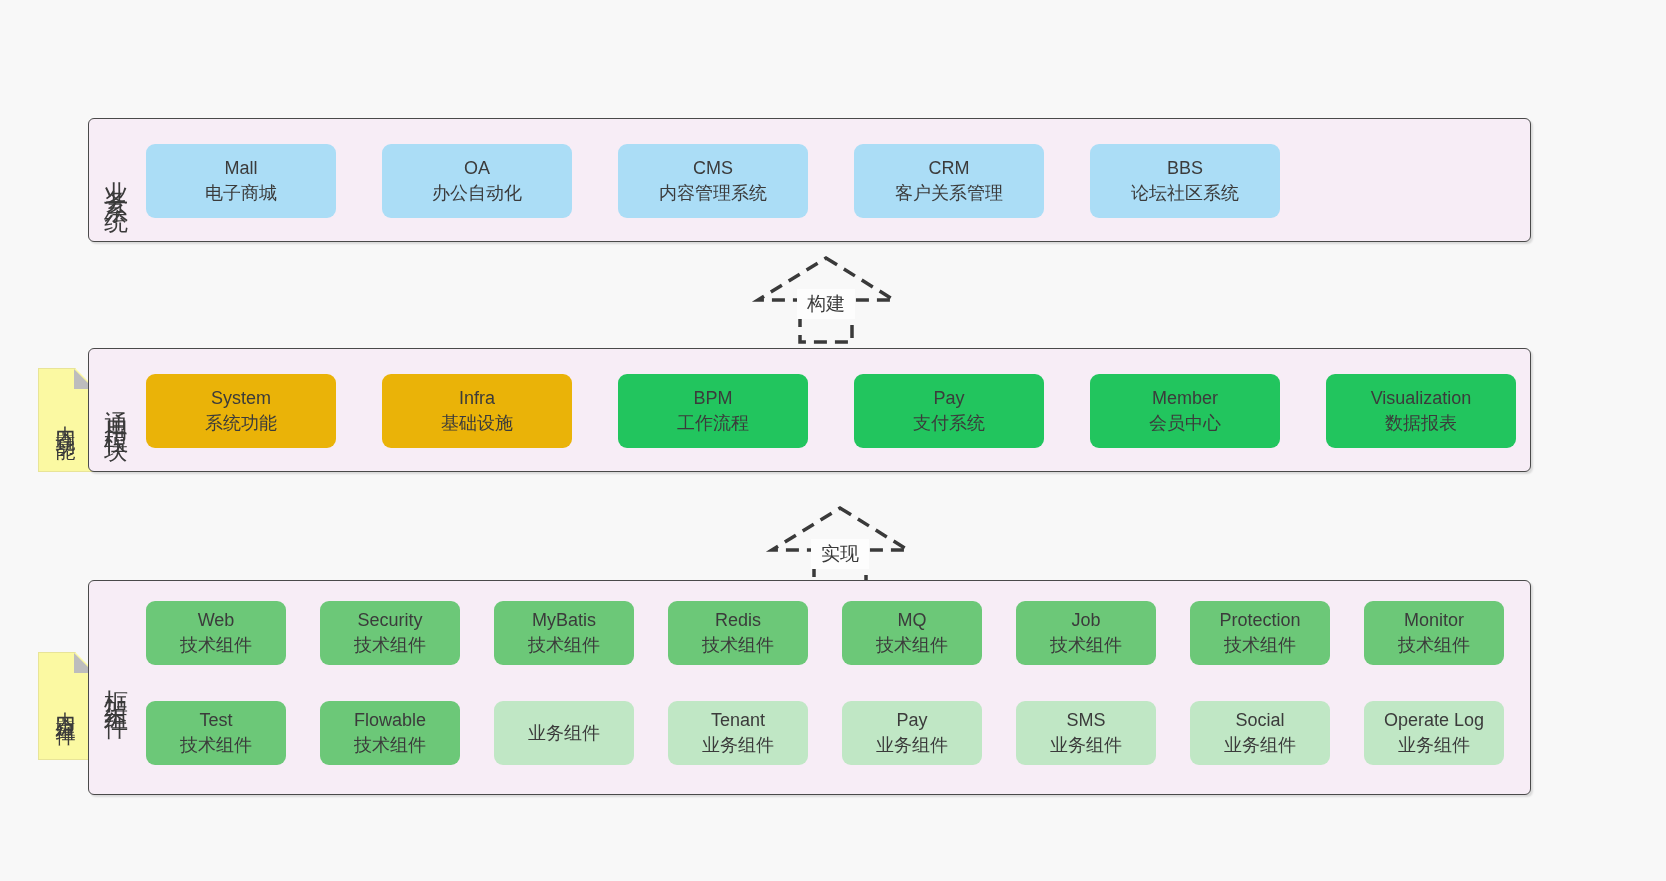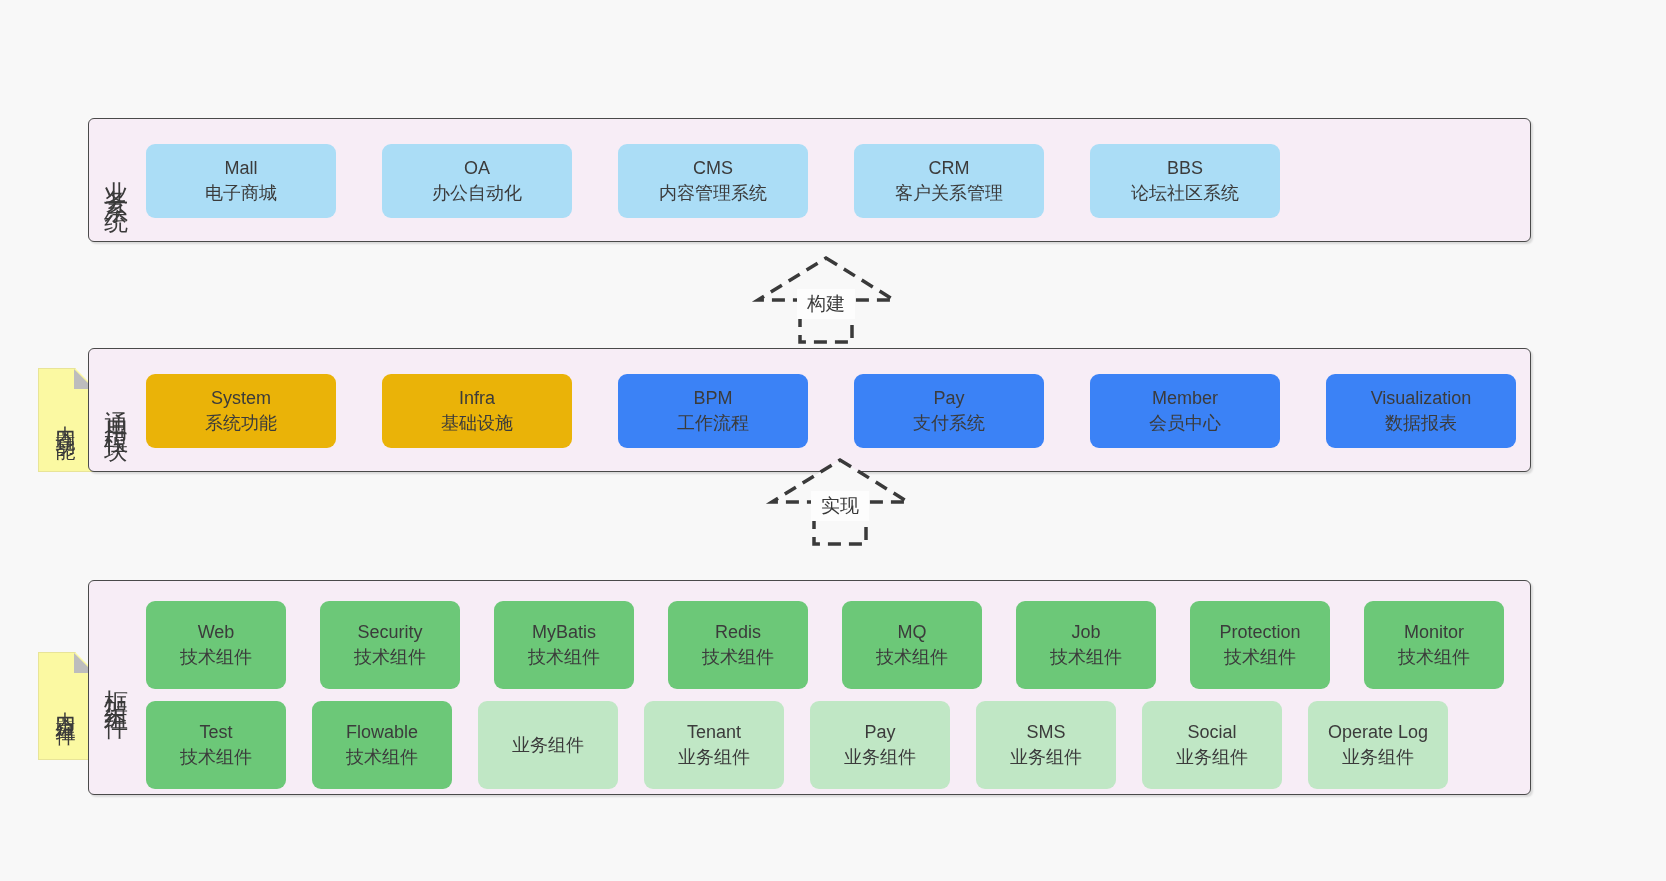--- a/index.html
+++ b/index.html
@@ -29,34 +29,34 @@
     writing-mode:vertical-rl;text-orientation:upright;
     font-size:24px;letter-spacing:9px;color:#3a3a3a;
     white-space:nowrap;
   }
 
   .boxrow{
     position:absolute;left:57px;display:flex;
   }
   .row-wide{gap:46px;top:25px;}
   .fw-row1{gap:34px;top:20px;}
-  .fw-row2{gap:26px;top:120px;}
+  .fw-row2{gap:34px;top:120px;}
 
   .box{
     box-sizing:border-box;border-radius:9px;
     display:flex;flex-direction:column;align-items:center;justify-content:center;
     text-align:center;line-height:25px;font-size:18px;color:#3b3b3b;
     padding:4px 18px;
   }
   .box .t{white-space:normal;}
   .w190{width:190px;height:74px;flex:0 0 190px;}
-  .w140{width:140px;height:88px;flex:0 0 140px;text-align:center;}
+  .w140{width:140px;height:64px;flex:0 0 140px;text-align:center;}
   .blue{background:#abddf6;}
   .red{background:#eab308;}
-  .pink{background:#3b82f6;}
+  .pink{background:#22c55e;}
   .green{background:#6cc878;}
   .lgreen{background:#c0e7c5;}
 
   
   .tab{
     position:absolute;left:38px;width:57px;background:#fbf9a2;
     border:1px solid #e8e498;box-sizing:border-box;
     display:flex;align-items:center;justify-content:center;
     clip-path:polygon(0 0, calc(100% - 20px) 0, 100% 20px, 100% 100%, 0 100%);
     box-shadow:1px 1px 2px rgba(0,0,0,0.15);
@@ -69,21 +69,21 @@
     clip-path:polygon(0 0, 100% 100%, 0 100%);
   }
   .tab .ttext{
     writing-mode:vertical-rl;text-orientation:upright;
     font-size:20px;letter-spacing:5px;color:#3a3a3a;white-space:nowrap;
   }
 
   
   .arrow{position:absolute;width:172px;height:92px;}
   .arrow-build{left:740px;top:254px;}
-  .arrow-impl{left:754px;top:456px;}
+  .arrow-impl{left:754px;top:504px;}
   .arrow svg{display:block;width:100%;height:100%;}
   .arrow text{
     font-family:"Liberation Sans",sans-serif;font-size:19px;fill:#3a3a3a;
   }
 </style>
 </head>
 <body>
 
 <div class="canvas">
 

